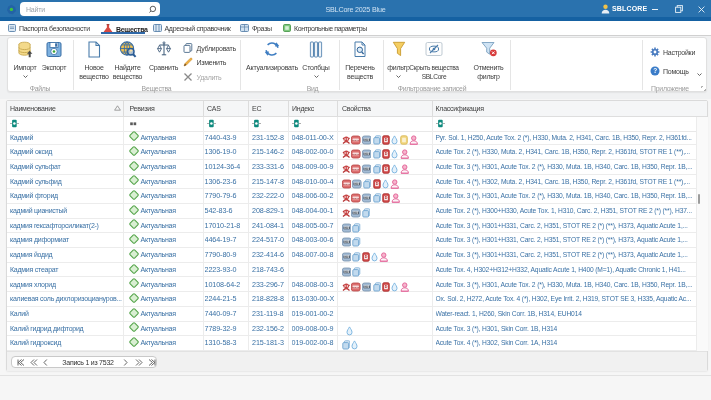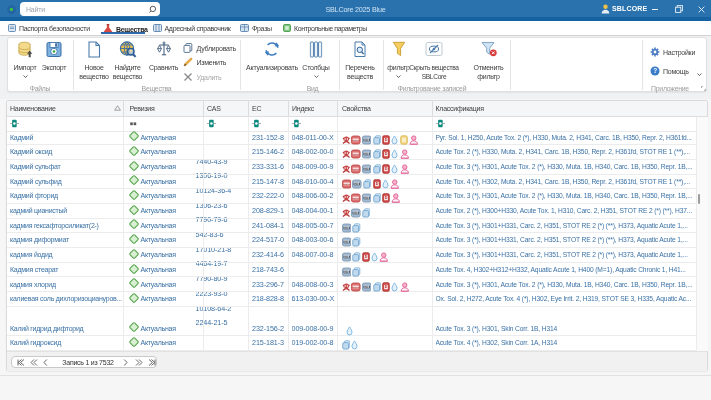--- a/index.html
+++ b/index.html
@@ -38,21 +38,21 @@
 #gfilter{position:absolute;left:0;top:15.5px;width:700px;height:14px;border-bottom:1px solid #e8e8e8;}
 #gfilter .abs{line-height:0;font-size:0;}
 .vsep{position:absolute;top:15.5px;width:1px;height:234.5px;background:#ececec;}
 .vsep2{position:absolute;top:0;height:15px;width:1px;background:#dcdcdc;}
 .row{position:absolute;left:0;width:689px;height:14.7px;border-bottom:1px solid #ececec;box-sizing:border-box;}
 .c{position:absolute;top:0;height:14.7px;line-height:13.2px;color:#3a71a5;white-space:nowrap;overflow:hidden;}
 .c.name{left:3.5px;width:112px;}
 .c.rev{left:122px;width:73px;}
 .c.rev svg{position:absolute;left:0;top:0.8px;}
 .c.rev span{position:absolute;left:12px;top:0;}
-.c.cas{left:189px;width:40px;margin-top:24px;}
+.c.cas{left:198px;width:40px;}
 .c.ec{left:245.5px;width:35px;}
 .c.idx{left:285px;width:44px;}
 .c.props{left:335px;width:89px;}
 .c.cls{left:429px;width:259px;}
 .pb{vertical-align:-2px;margin-right:1.2px;}
 #gnav{position:absolute;left:0;top:250px;width:700px;height:19px;background:#f1f1f1;border-top:1px solid #e2e2e2;}
 #gpill{position:absolute;left:4.8px;top:3.5px;width:145.7px;height:12.7px;background:#fff;border:1px solid #c9c9c9;border-radius:4px;box-sizing:border-box;}
 #gpill svg{position:absolute;top:2.5px;}
 #gpill .lbl{position:absolute;left:50px;top:2.2px;font-size:7px;letter-spacing:-0.25px;color:#333;}
 #sbtrack{position:absolute;left:689px;top:15.5px;width:11px;height:234.5px;background:#fafafa;border-left:1px solid #ececec;}
@@ -693,20 +693,34 @@
           <rect x="1.7" y="1.7" width="6.6" height="6.6" rx="1.2" transform="rotate(45 5 5)" fill="#d9efd2" stroke="#55a54b" stroke-width="1.1"></rect>
         </svg>
         <span class="cyr">Актуальная</span>
       </div>
       <div class="c num cas">2244-21-5</div>
       <div class="c num ec">218-828-8</div>
       <div class="c num idx">613-030-00-X</div>
       <div class="c props"></div>
       <div class="c lat cls">Ox. Sol. 2, H272, Acute Tox. 4 (*), H302, Eye Irrit. 2, H319, STOT SE 3, H335, Aquatic Ac...</div>
     </div>
+<div class="row" style="top:205.9px">
+      <div class="c cyr name">Калий</div>
+      <div class="c rev">
+        <svg class="dia" width="10" height="10" viewBox="0 0 10 10">
+          <rect x="1.7" y="1.7" width="6.6" height="6.6" rx="1.2" transform="rotate(45 5 5)" fill="#d9efd2" stroke="#55a54b" stroke-width="1.1"></rect>
+        </svg>
+        <span class="cyr">Актуальная</span>
+      </div>
+      <div class="c num cas">7440-09-7</div>
+      <div class="c num ec">231-119-8</div>
+      <div class="c num idx">019-001-00-2</div>
+      <div class="c props"></div>
+      <div class="c lat cls">Water-react. 1, H260, Skin Corr. 1B, H314, EUH014</div>
+    </div>
 <div class="row" style="top:220.6px">
       <div class="c cyr name">Калий гидрид дифторид</div>
       <div class="c rev">
         <svg class="dia" width="10" height="10" viewBox="0 0 10 10">
           <rect x="1.7" y="1.7" width="6.6" height="6.6" rx="1.2" transform="rotate(45 5 5)" fill="#d9efd2" stroke="#55a54b" stroke-width="1.1"></rect>
         </svg>
         <span class="cyr">Актуальная</span>
       </div>
       <div class="c num cas">7789-32-9</div>
       <div class="c num ec">232-156-2</div>

